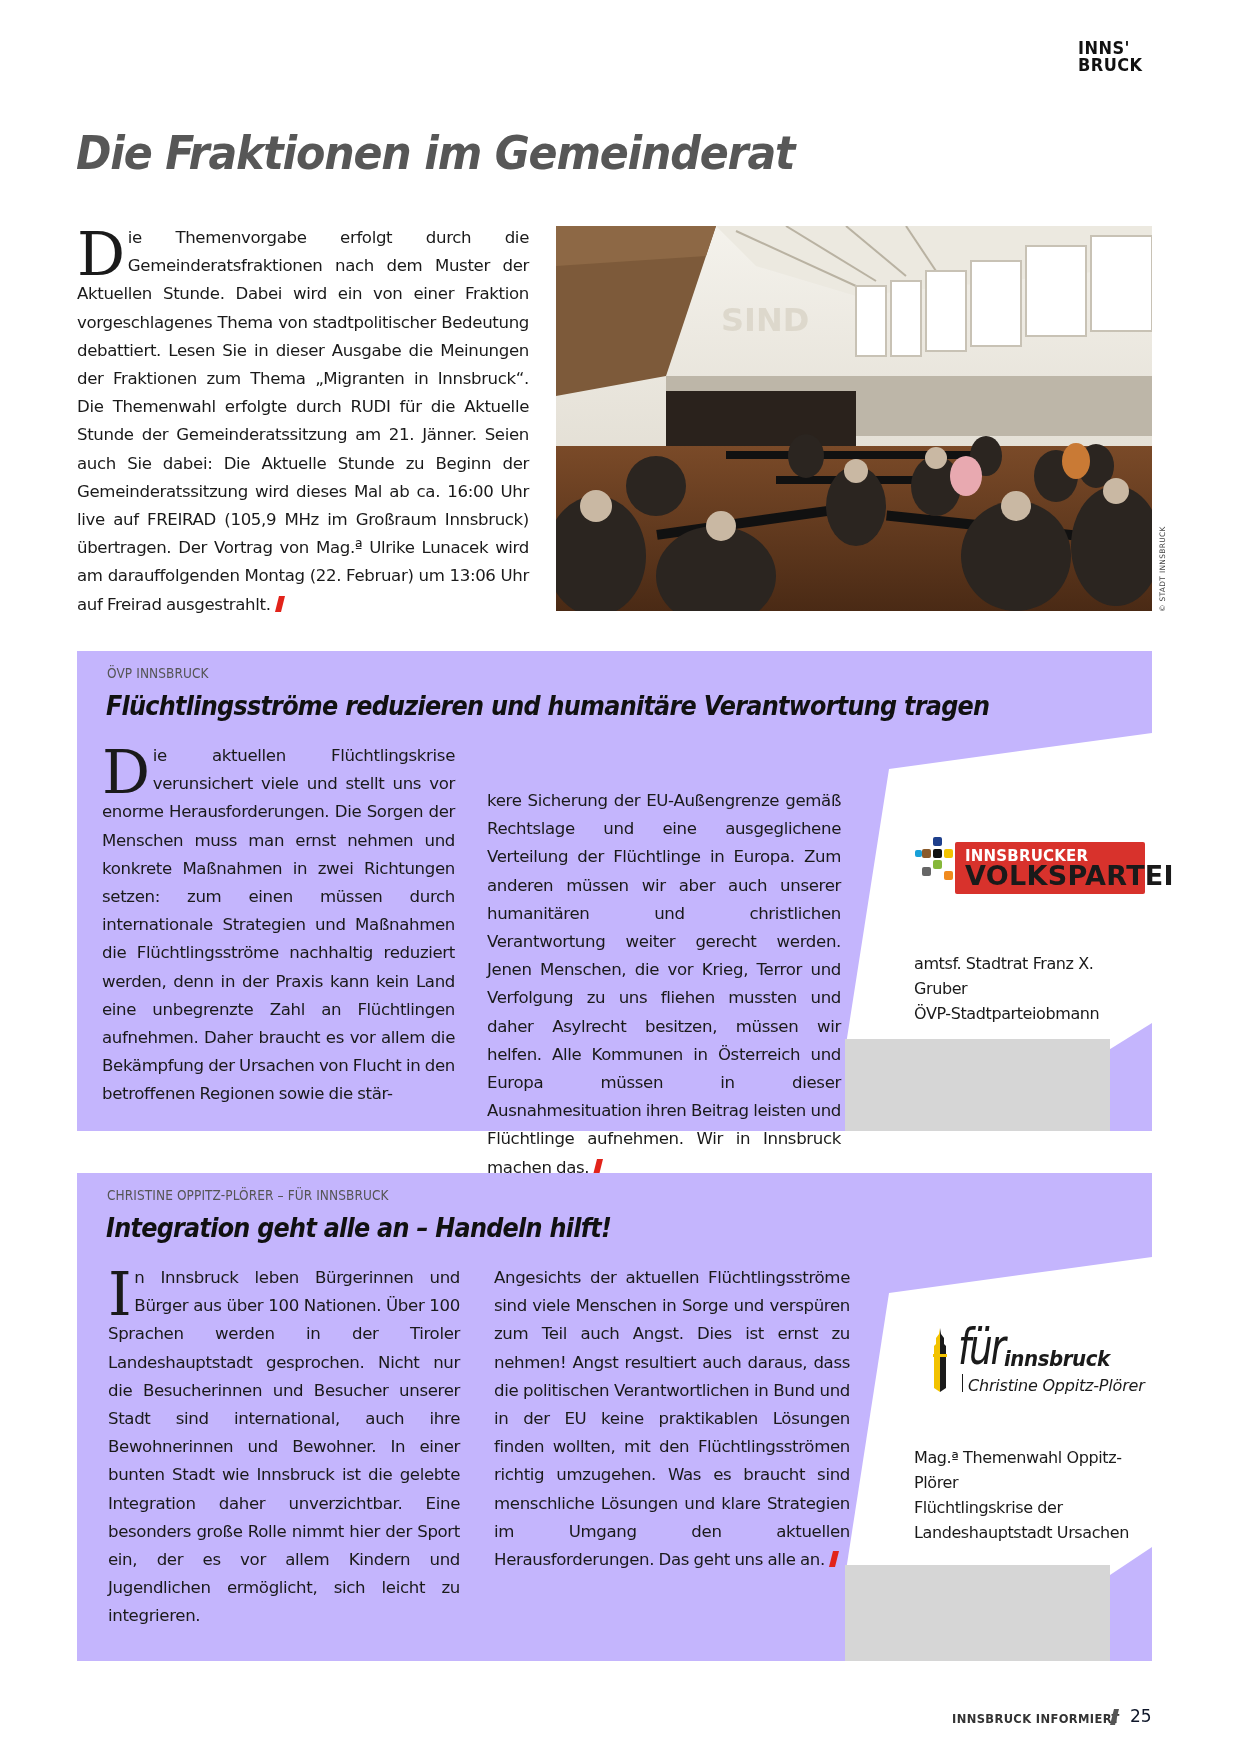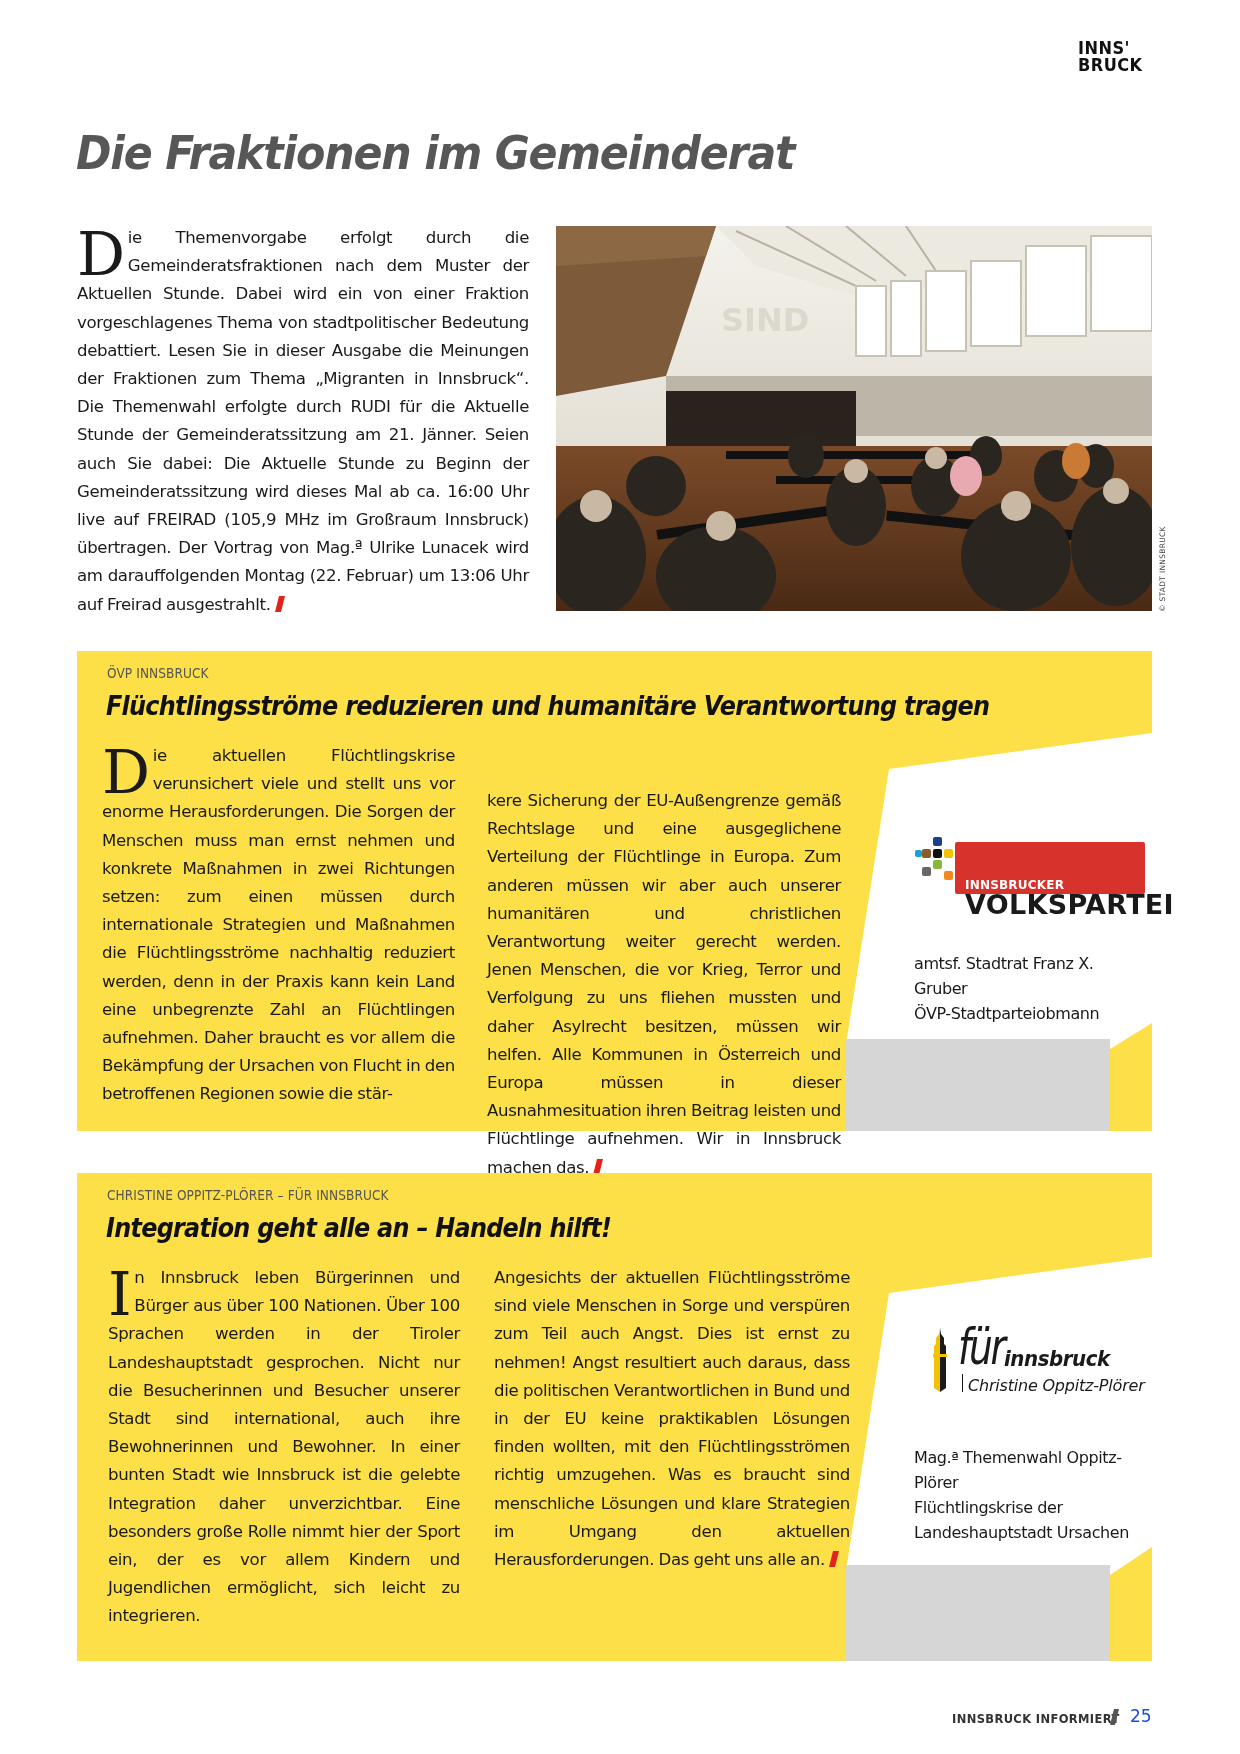--- a/index.html
+++ b/index.html
@@ -13,44 +13,44 @@
 
   .body-text { font-size: 16.6px; line-height: 28.2px; text-align: justify; hyphens: none; color: #1a1a1a; font-family: "DejaVu Sans", sans-serif; letter-spacing: -0.35px; word-spacing: -0.5px; }
   .dropcap { float: left; font-family: "DejaVu Serif", serif; font-size: 60px; line-height: 48px; padding-top: 6px; margin-right: 3px; color: #1a1a1a; }
   .endmark { display: inline-block; width: 6px; height: 16px; background: #e2231a; transform: skewX(-14deg); margin-left: 6px; vertical-align: -2px; }
 
   .intro { position: absolute; left: 77px; top: 224px; width: 452px; }
 
   .photo { position: absolute; left: 556px; top: 226px; width: 596px; height: 385px; overflow: hidden; background: #86efac; }
   .photo-credit { position: absolute; left: 1158px; top: 612px; transform: rotate(-90deg); transform-origin: left top; font-size: 7.5px; color: #444; letter-spacing: 0.3px; white-space: nowrap; }
 
-  .panel { position: absolute; left: 77px; width: 1075px; background: #fde047; }
+  .panel { position: absolute; left: 77px; width: 1075px; background: #c4b5fd; }
   .panel-cut { position: absolute; background: #ffffff; }
   .kicker { position: absolute; left: 30px; font-size: 13.5px; color: #555; letter-spacing: 0.1px; transform: scaleX(0.9); transform-origin: left top; white-space: nowrap; }
   .headline { position: absolute; left: 29px; font-style: oblique; font-weight: bold; font-size: 26px; color: #111; letter-spacing: -0.8px; transform: scaleX(0.92); transform-origin: left top; white-space: nowrap; }
   .col { position: absolute; }
 
   .party-logo { position: absolute; }
   .author { position: absolute; font-size: 16px; line-height: 25px; color: #1a1a1a; letter-spacing: -0.4px; }
 
   .vp-squares { position: absolute; left: 0; top: 0; width: 42px; height: 50px; }
   .vp-squares i { position: absolute; display: block; width: 9px; height: 9px; border-radius: 2px; }
   .vp-box { position: absolute; left: 40px; top: 5px; width: 190px; height: 52px; background: #d8322c; border-radius: 2px; padding: 6px 10px; }
-  .vp-line1 { font-weight: bold; font-size: 12px; color: #fff; letter-spacing: 0.2px; line-height: 16px; margin-top: 29px; }
+  .vp-line1 { font-weight: bold; font-size: 15px; color: #fff; letter-spacing: 0.2px; line-height: 16px; }
   .vp-line2 { font-weight: bold; font-size: 27px; color: #1a1a1a; letter-spacing: 0.3px; line-height: 24px; }
 
   .fi-tower { position: absolute; left: 0; top: 0; width: 24px; height: 64px; }
   .fi-fuer { position: absolute; left: 30px; top: -6px; font-family: "DejaVu Sans", sans-serif; font-size: 50px; font-weight: normal; font-style: oblique; letter-spacing: -3px; color: #1a1a1a; line-height: 50px; transform: scaleX(0.75); transform-origin: left top; }
   .fi-inn { position: absolute; left: 76px; top: 18px; font-family: "DejaVu Sans", sans-serif; font-size: 22px; font-weight: bold; font-style: oblique; color: #1a1a1a; letter-spacing: -0.5px; transform: scaleX(0.9); transform-origin: left top; }
   .fi-name { position: absolute; left: 40px; top: 48px; font-style: oblique; font-size: 16px; color: #1a1a1a; white-space: nowrap; letter-spacing: -0.2px; }
   .fi-line { position: absolute; left: 34px; top: 46px; width: 1px; height: 18px; background: #1a1a1a; }
 
   .footer { position: absolute; left: 952px; top: 1711px; font-size: 12.5px; font-weight: bold; color: #333; letter-spacing: 0.4px; transform: scaleX(0.92); transform-origin: left top; white-space: nowrap; }
   .footer-mark { position: absolute; left: 1112px; top: 1709px; width: 5px; height: 16px; background: #555; transform: skewX(-14deg); }
-  .page-num { position: absolute; left: 1130px; top: 1706px; font-size: 17px; color: #1d4ed8; }
+  .page-num { position: absolute; left: 1130px; top: 1706px; font-size: 17px; color: #0f172a; }
 </style>
 </head>
 <body>
 
 <div class="logo">
   <span>INNS'</span>
   <span>BRUCK</span>
 </div>
 
 <h1 class="page-title">Die Fraktionen im Gemeinderat</h1>

